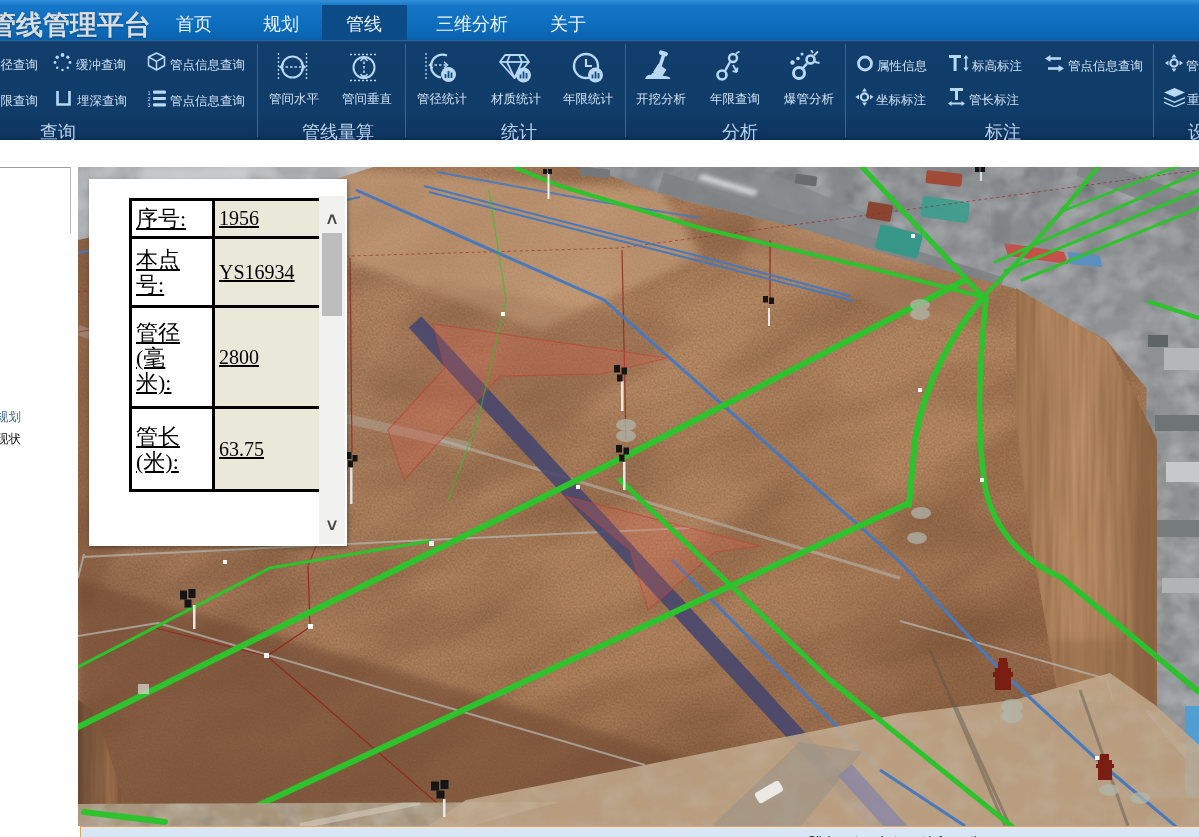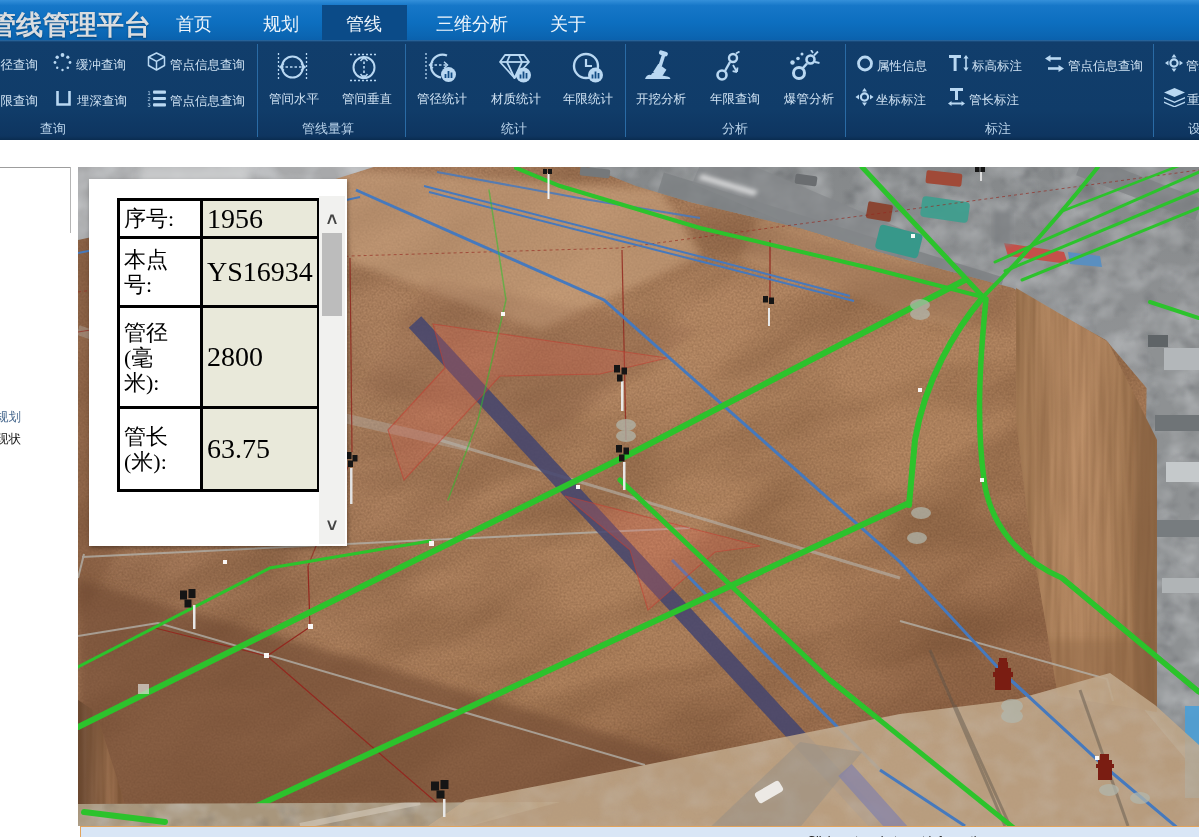--- a/index.html
+++ b/index.html
@@ -11,44 +11,44 @@
     background:linear-gradient(180deg,#3490da 0%,#1677c8 14%,#0d6fc0 55%,#0b66b3 88%,#0a61ad 100%);}
   #nav .title{left:-11px;top:7px;font-size:27px;font-weight:bold;color:#dadde0;
     text-shadow:0 1px 2px rgba(0,0,0,.35);white-space:nowrap;}
   #nav .item{top:12px;font-size:18px;color:#eef5fb;white-space:nowrap;}
   #navsel{left:322px;top:5px;width:85px;height:35px;background:#0b4b88;}
   
   #ribbon{left:0;top:40px;width:1199px;height:100px;
     background:linear-gradient(180deg,#2c6da7 0,#113e6c 2px,#103c69 70%,#0e3560 96%,#0a2c50 100%);}
   .sep{position:absolute;top:4px;width:1px;height:93px;background:#2a6ba5;}
   .rlbl{position:absolute;font-size:12.5px;color:#cfe2f3;white-space:nowrap;}
-  .glbl{position:absolute;top:80px;font-size:13px;color:#b9d3ea;white-space:nowrap;}
+  .glbl{position:absolute;top:80px;font-size:18px;color:#b9d3ea;white-space:nowrap;}
   .ric{position:absolute;}
   
   #hline{left:0;top:167px;width:70px;height:1px;background:#9d9d9d;}
   #vline{left:70px;top:167px;width:1px;height:66px;background:#b5b5b5;}
   .treetxt{font-size:12.5px;white-space:nowrap;}
   
   #status{left:80px;top:826px;width:1119px;height:11px;background:#d9e6f6;
     border-top:1px solid #e2a35c;border-left:1px solid #e2a35c;}
   #status span{position:absolute;left:726px;top:7px;font-size:12.5px;color:#222;}
   
   #dlg{left:89px;top:179px;width:258px;height:367px;background:#fff;box-shadow:1px 2px 4px rgba(0,0,0,.35);}
   #dlgtitle{position:absolute;left:0;top:0;width:258px;height:17px;
     background:linear-gradient(180deg,#8a8a8a,#636363);}
   #dlgtitle .ticon{position:absolute;left:1px;top:2px;width:6px;height:12px;background:#d8d8d8;border:1px solid #aaa;}
   #dlgtitle .ttxt{position:absolute;left:9px;top:0px;font-size:14px;font-weight:bold;color:#fff;
     text-shadow:1px 1px 0 #222, -1px 1px 0 #222;letter-spacing:1px;}
   #dlgtitle .tx{position:absolute;right:6px;top:1px;font-size:12px;color:#ddd;}
   #dlgbody{position:absolute;left:0;top:17px;width:258px;height:350px;background:#fff;overflow:hidden;}
-  table.props{border-collapse:collapse;position:absolute;left:28px;top:2px;
-    font-family:"Liberation Serif",serif;}
+  table.props{border-collapse:collapse;position:absolute;left:40px;top:2px;
+    font-family:"Liberation Serif",serif;text-decoration:underline;}
   table.props td{border:3px solid #000;padding:0 4px;vertical-align:middle;}
   table.props td.lab{width:72px;font-size:22px;line-height:25px;background:#fff;}
-  table.props td.val{width:100px;font-size:28px;background:#e9e9da;}
+  table.props td.val{width:100px;font-size:20px;background:#e9e9da;}
   #sb{position:absolute;left:230px;top:0px;width:26px;height:348px;background:#f1f1ef;}
   #sbthumb{position:absolute;left:3px;top:37px;width:20px;height:83px;background:#bcbcbc;}
   .chev{position:absolute;left:3px;width:20px;height:16px;color:#444;font-weight:bold;font-size:18px;line-height:16px;text-align:center;}
 </style>
 </head>
 <body>
 <div id="page">
 
   <svg class="abs" id="map" style="left:78px;top:167px" width="1121" height="659" viewBox="78 167 1121 659">
     <defs>

